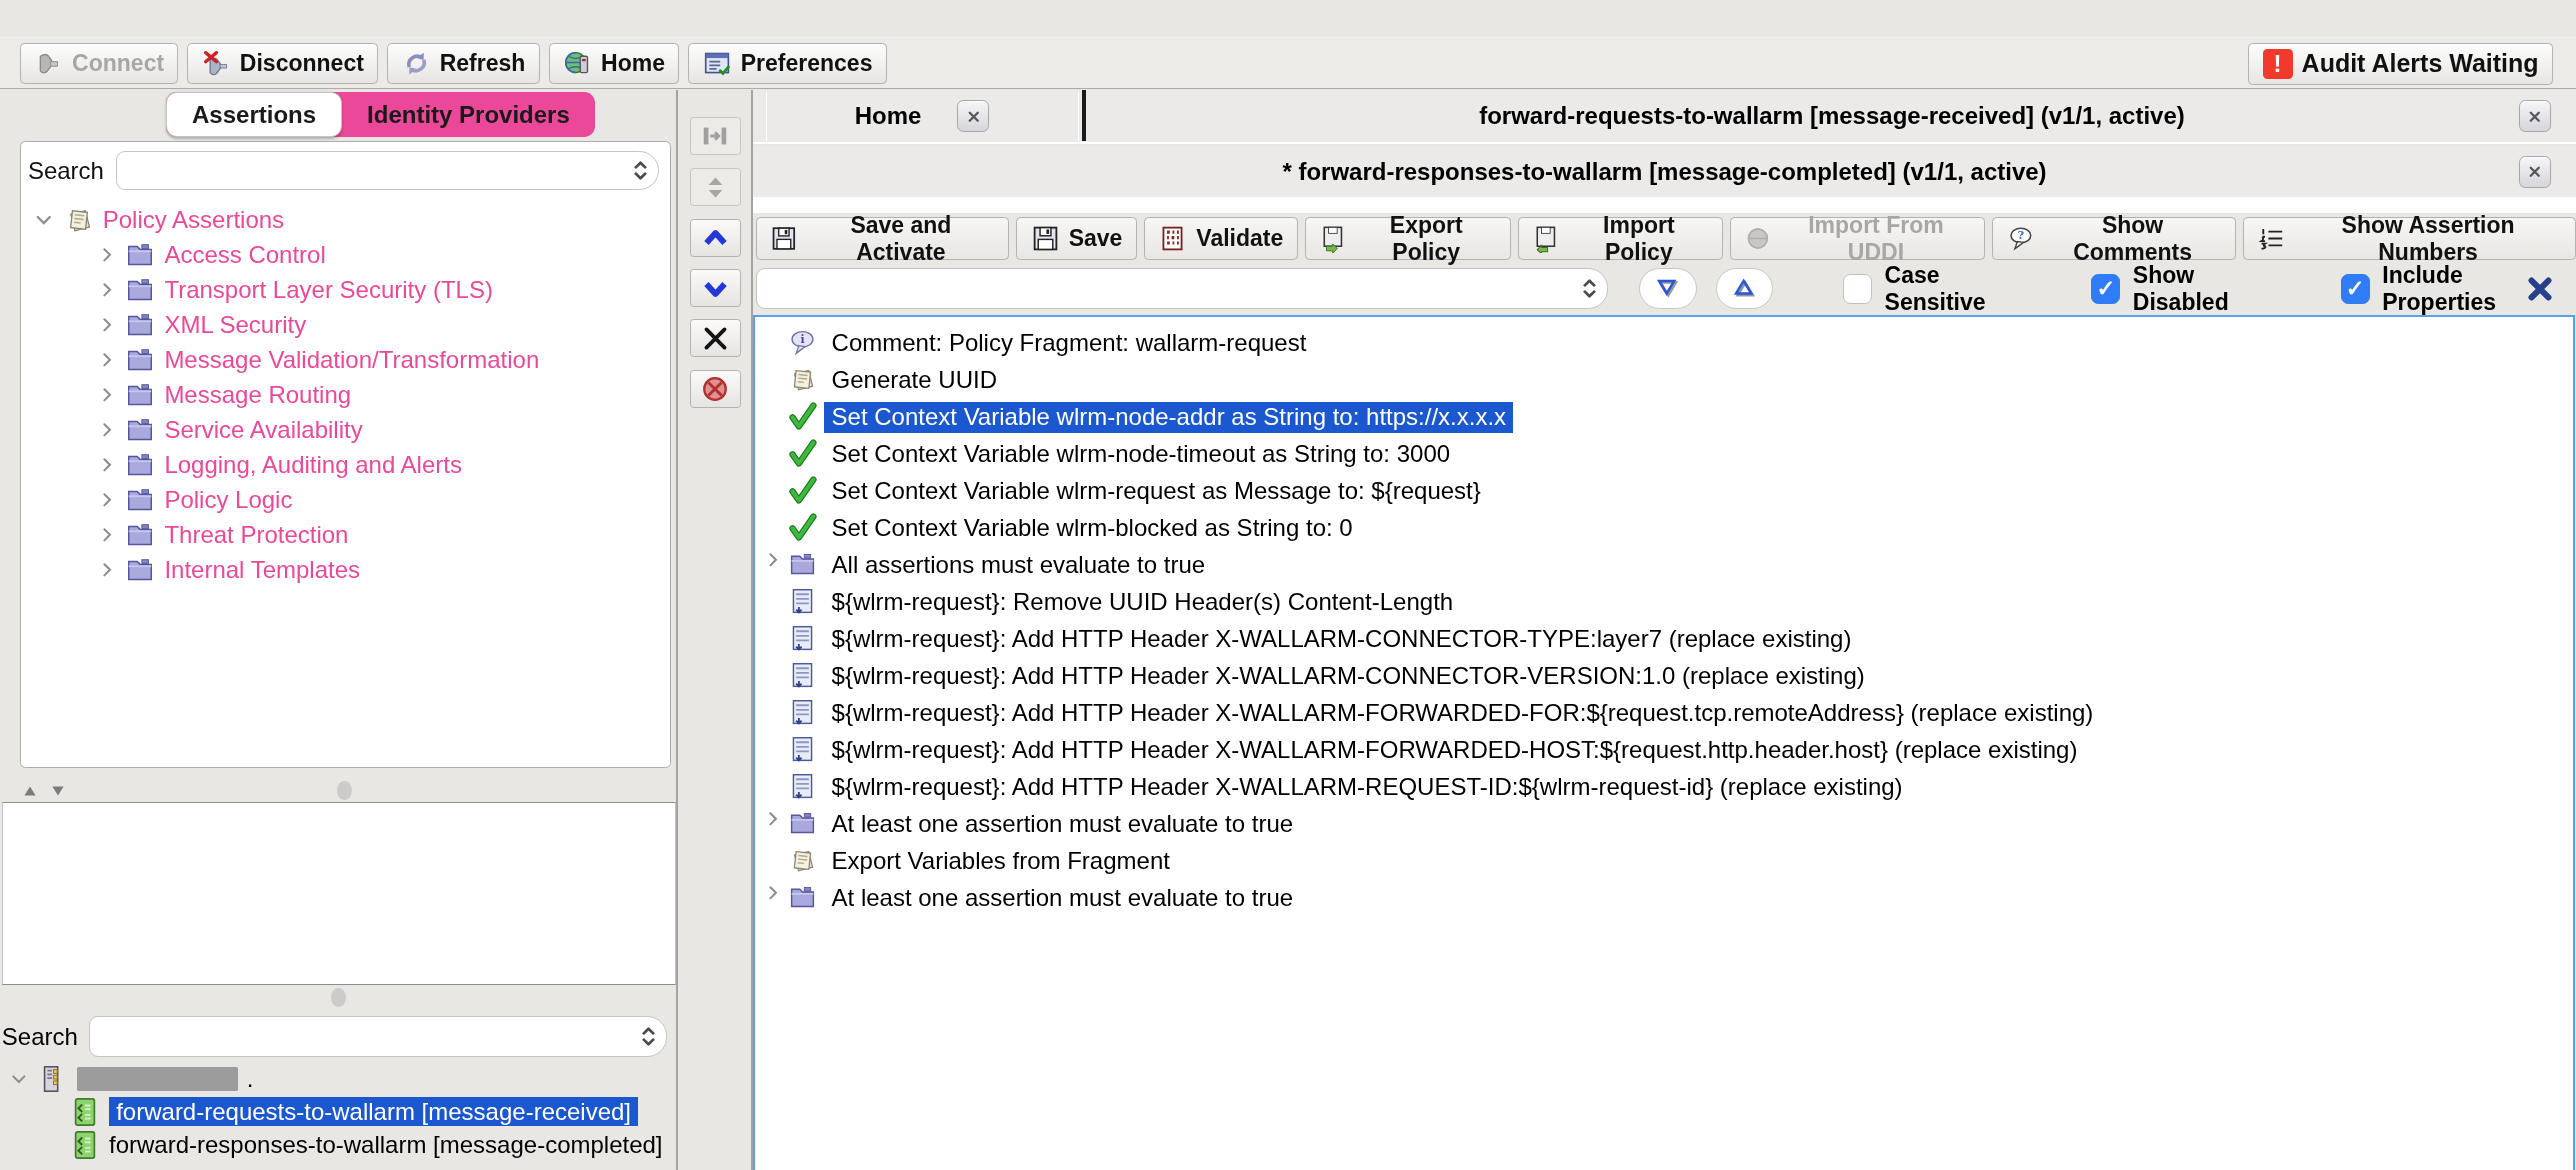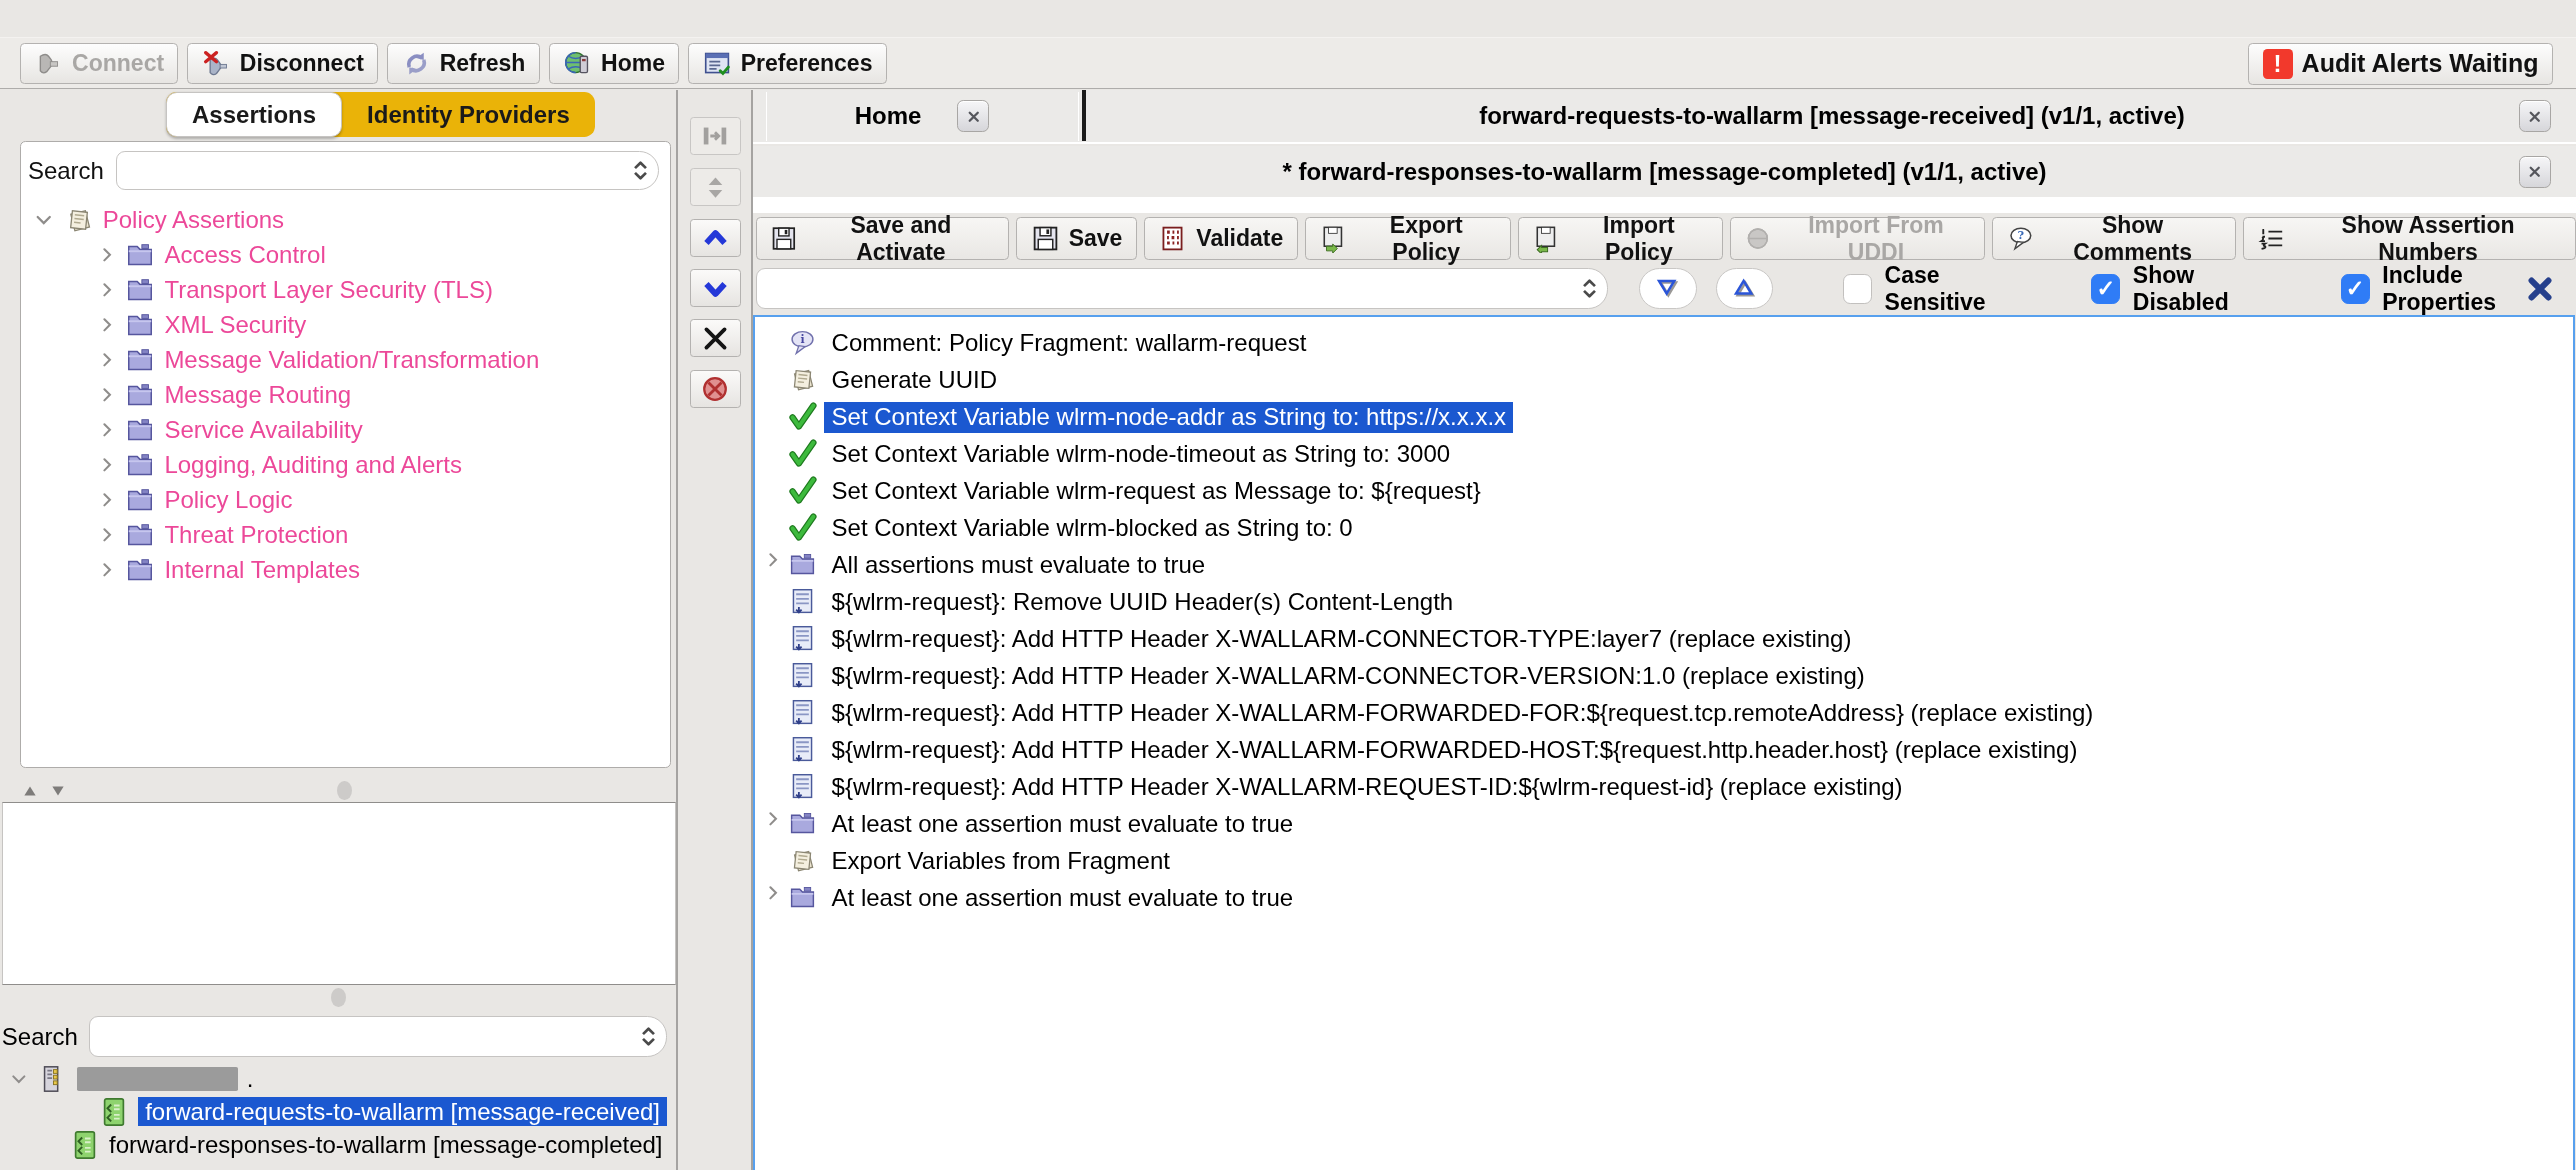--- a/index.html
+++ b/index.html
@@ -18,21 +18,21 @@
     border-bottom:1.8px solid #aeacaa; display:flex; align-items:center; padding-left:19.7px; gap:9px; }
   .btn3d { height:41px; display:inline-flex; align-items:center; gap:9px; padding:0 13.4px;
     border:0.9px solid #b4b2b0; border-radius:4.5px; font-size:23px; font-weight:700; color:#111;
     background:linear-gradient(#fdfdfd,#e7e5e2); }
   .btn3d.disabled { color:#a9a7a5; }
   .audit { position:absolute; right:23px; top:4.5px; height:42px; font-size:25px; }
   .alert-sq { width:30px; height:30px; background:#f2392c; border-radius:4.5px; color:#fff;
     font-weight:800; font-size:24px; display:inline-flex; align-items:center; justify-content:center; }
 
   
-  .side-tabs { position:absolute; left:166px; top:92px; height:45px; background:#eab308;
+  .side-tabs { position:absolute; left:166px; top:92px; height:45px; background:#ec4899;
     border-radius:10.7px; display:flex; align-items:center; }
   .side-tab { height:45px; display:flex; align-items:center; padding:0 25px; font-size:24px;
     font-weight:600; color:#1a1a1a; border-radius:10.7px; }
   .side-tab.active { background:#fff; border:0.9px solid #c6c4c2; box-shadow:0 1.8px 2.7px rgba(0,0,0,.25); }
 
   .palette-box { position:absolute; left:19.7px; top:141px; width:651px; height:627px;
     background:#fff; border:1.8px solid #aeacaa; border-radius:5.4px; }
   .searchrow { display:flex; align-items:center; gap:12.5px; padding:9px 10.7px 5.4px 7.2px; }
   .searchrow .lbl { font-size:24px; color:#111; }
   .sfield { flex:1; height:39px; background:#fff; border:1.8px solid #c6c4c2;
@@ -474,21 +474,21 @@
         <use href="#i-chevD"></use>
       </svg>
     <svg class="ic" width="30" height="30" viewBox="0 0 34 34">
         <use href="#i-server"></use>
       </svg>
     <span class="redacted"></span>
     <span>.</span>
   </div>
   <div>
 
-  <div class="srow" style="padding-left:70px;margin-left:29px;">
+  <div class="srow" style="padding-left:70px;">
         <svg class="ic" width="30" height="30" viewBox="0 0 34 34">
           <use href="#i-script"></use>
         </svg>
         <span class="sel-label">forward-requests-to-wallarm [message-received]</span>
       </div>
       <div class="srow" style="padding-left:70px;">
         <svg class="ic" width="30" height="30" viewBox="0 0 34 34">
           <use href="#i-script"></use>
         </svg>
         <span>forward-responses-to-wallarm [message-completed]</span>

